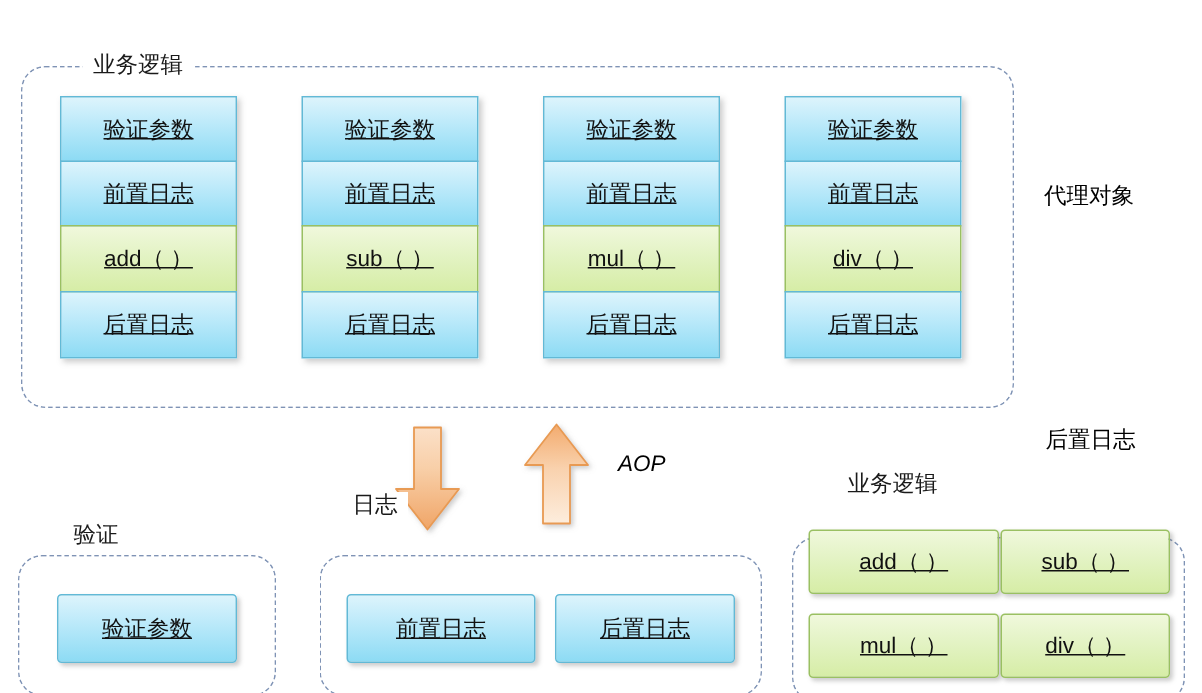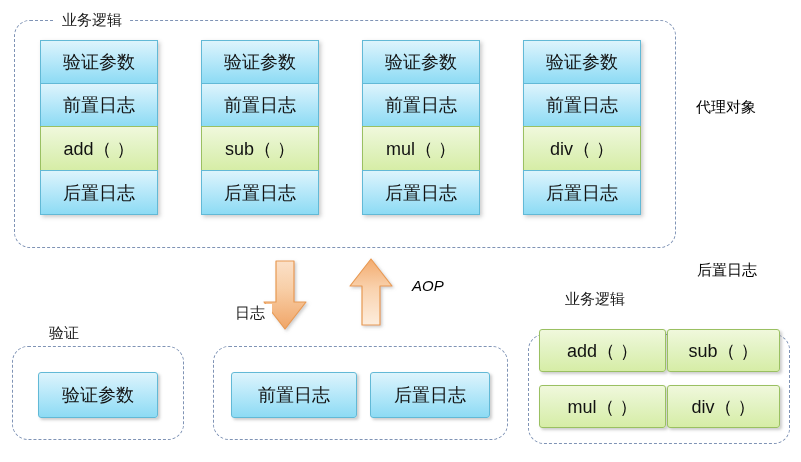--- a/index.html
+++ b/index.html
@@ -1,21 +1,21 @@
 <!DOCTYPE html>
 <html><head>
 <meta charset="utf-8">
 <style>
   html,body{margin:0;padding:0;background:#ffffff;}
   body{
     width:801px;height:462px;position:relative;overflow:hidden;
     font-family:"Liberation Sans","DejaVu Sans",sans-serif;
     color:#1a1a1a;
   }
-  .canvas{position:absolute;inset:0;}
+  .canvas{position:absolute;inset:0;margin-top:24px;}
 
   
   .group{
     position:absolute;
     border:1.4px dashed #7f93b5;
     border-radius:16px;
     box-sizing:border-box;
     background:transparent;
   }
   .group-label{
@@ -35,25 +35,26 @@
     line-height:18px;
     white-space:nowrap;
     color:#000000;
   }
 
   
   .cell{
     position:absolute;
     box-sizing:border-box;
     display:flex;align-items:center;justify-content:center;
-    font-size:18px;
+    font-size:15px;
     white-space:nowrap;
     border:1px solid #5fb8d4;
     background:linear-gradient(to bottom,#d9f2fb 0%,#b8e9f8 45%,#8fdcf5 100%);
     color:#111;
+    text-decoration:underline;
   }
   .cell.blue{
     border-color:#62b9d6;
     background:linear-gradient(to bottom,#ddf4fc 0%,#bdeafa 40%,#8ddbf4 100%);
   }
   .cell.green{
     border-color:#9ac062;
     background:linear-gradient(to bottom,#f0f8dc 0%,#e3f3c4 45%,#d6eda6 100%);
   }
   .cell.shadow{

